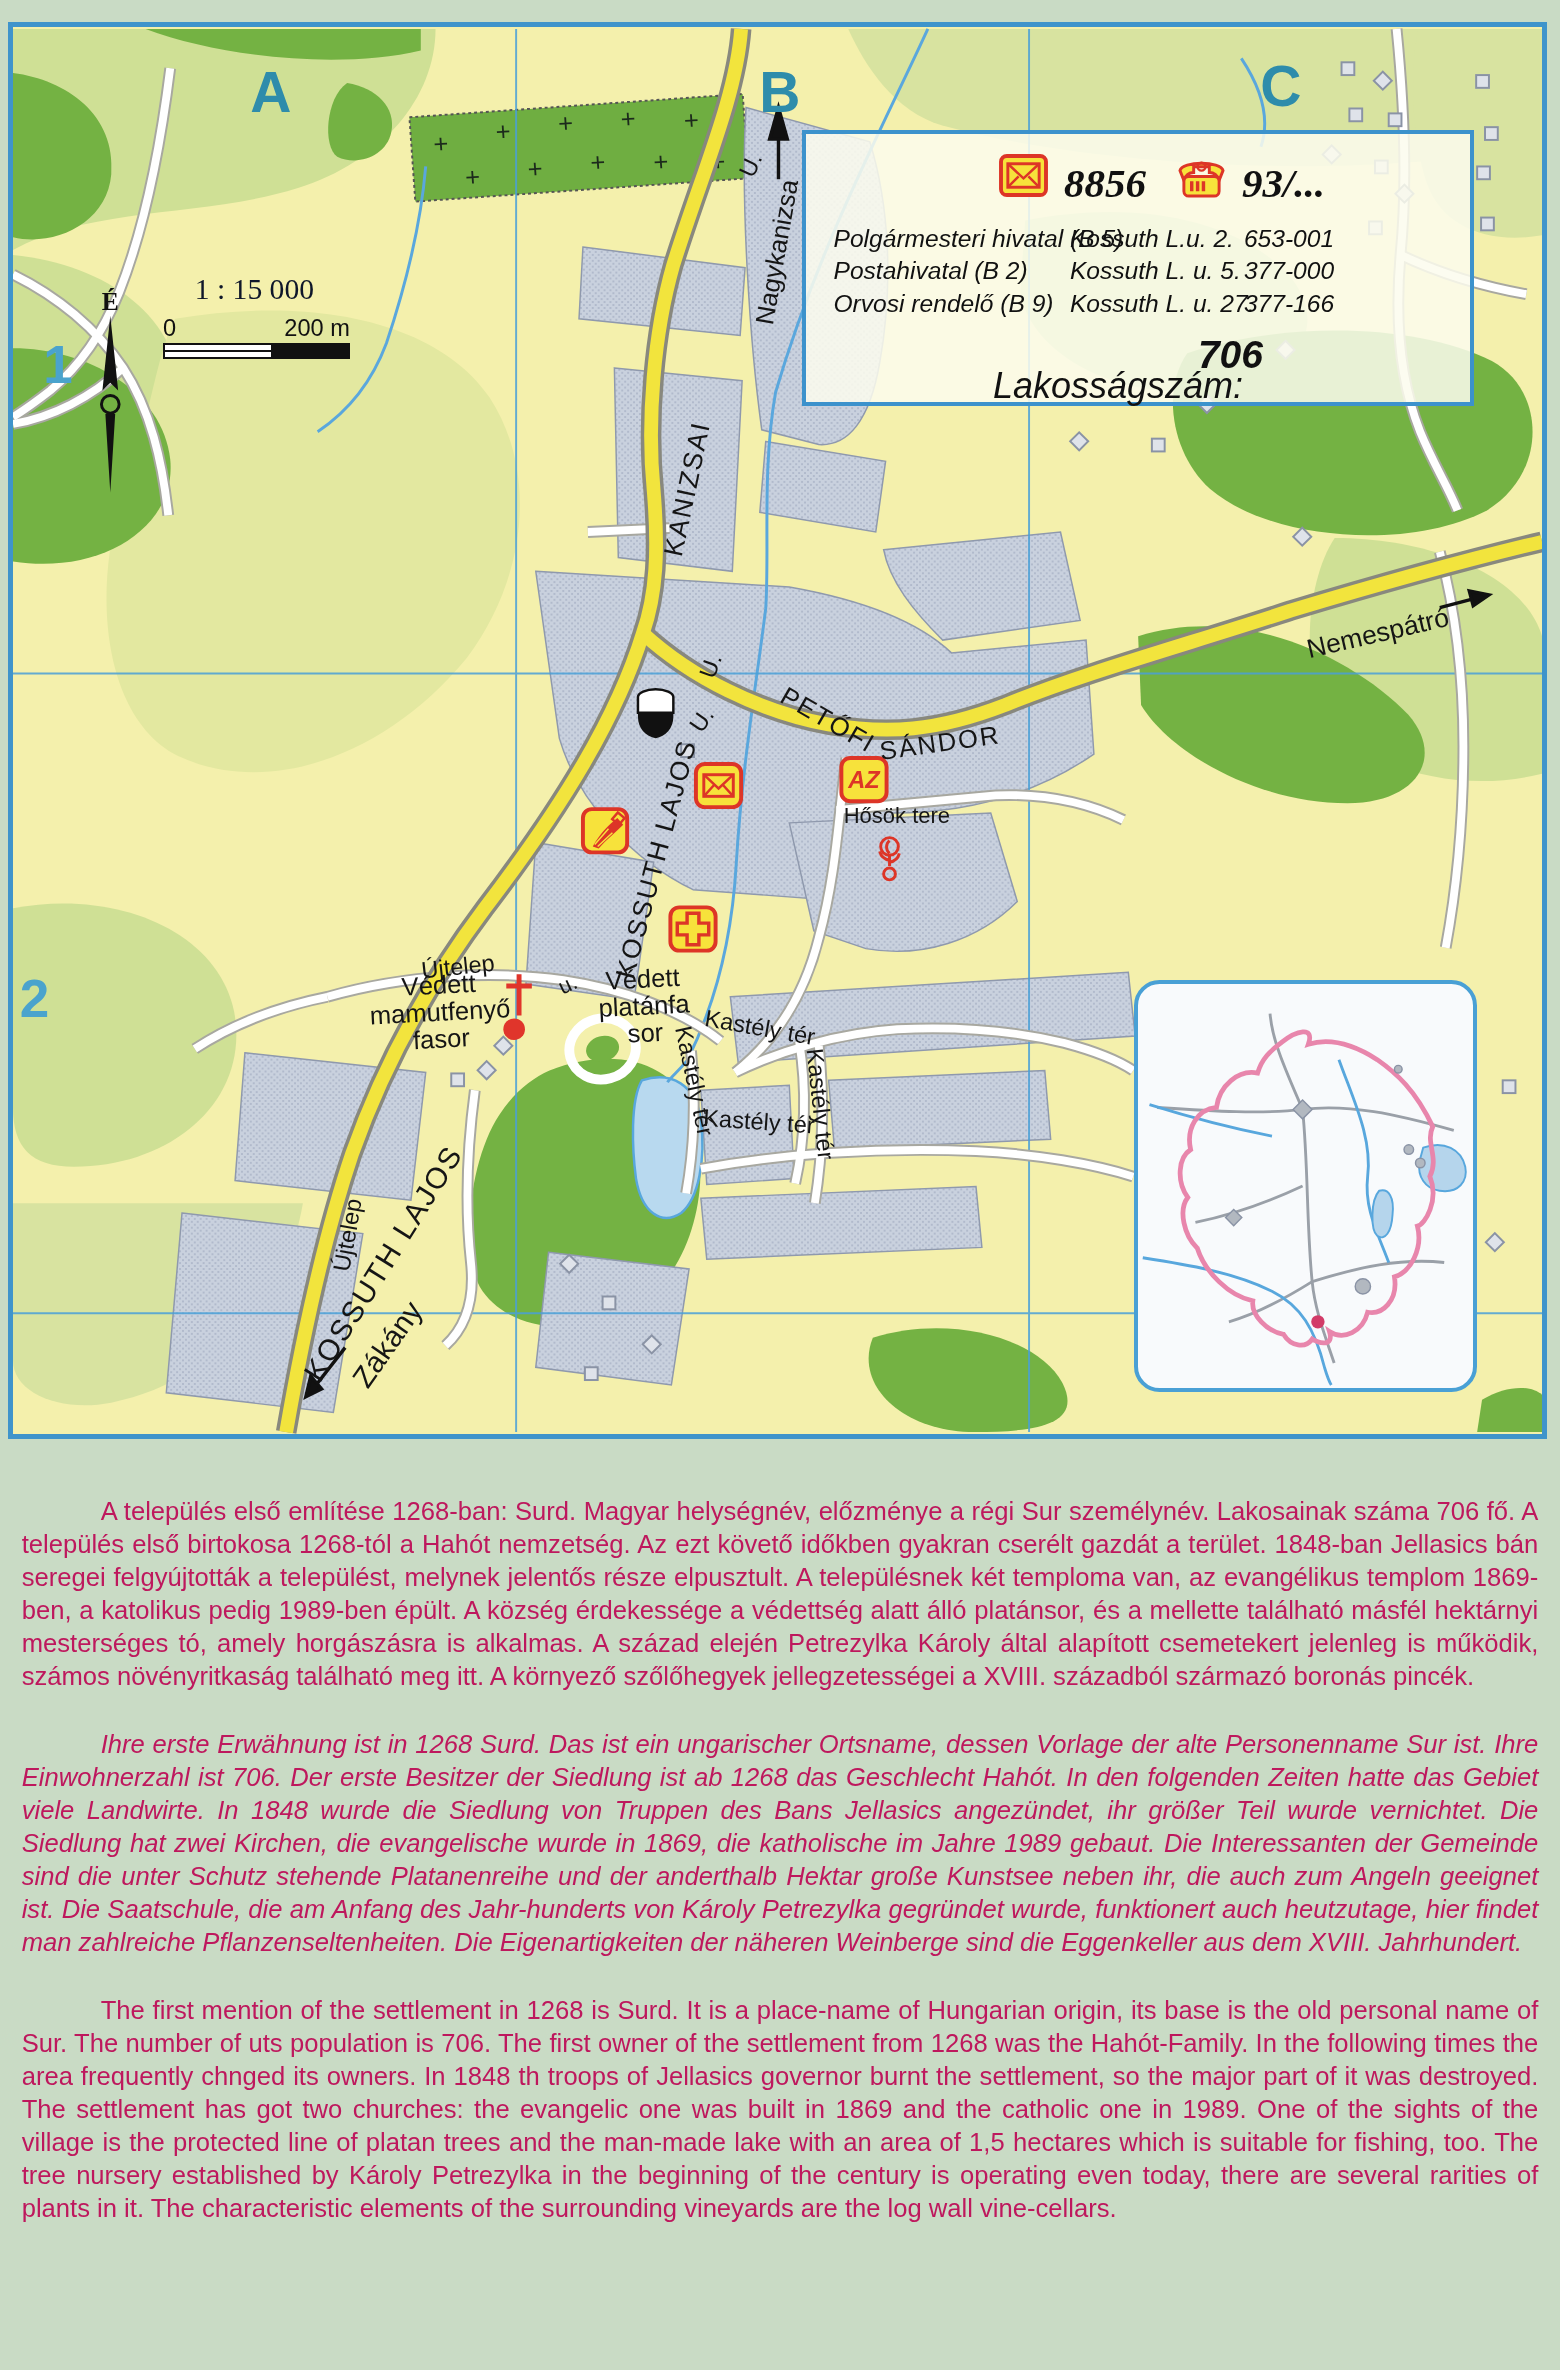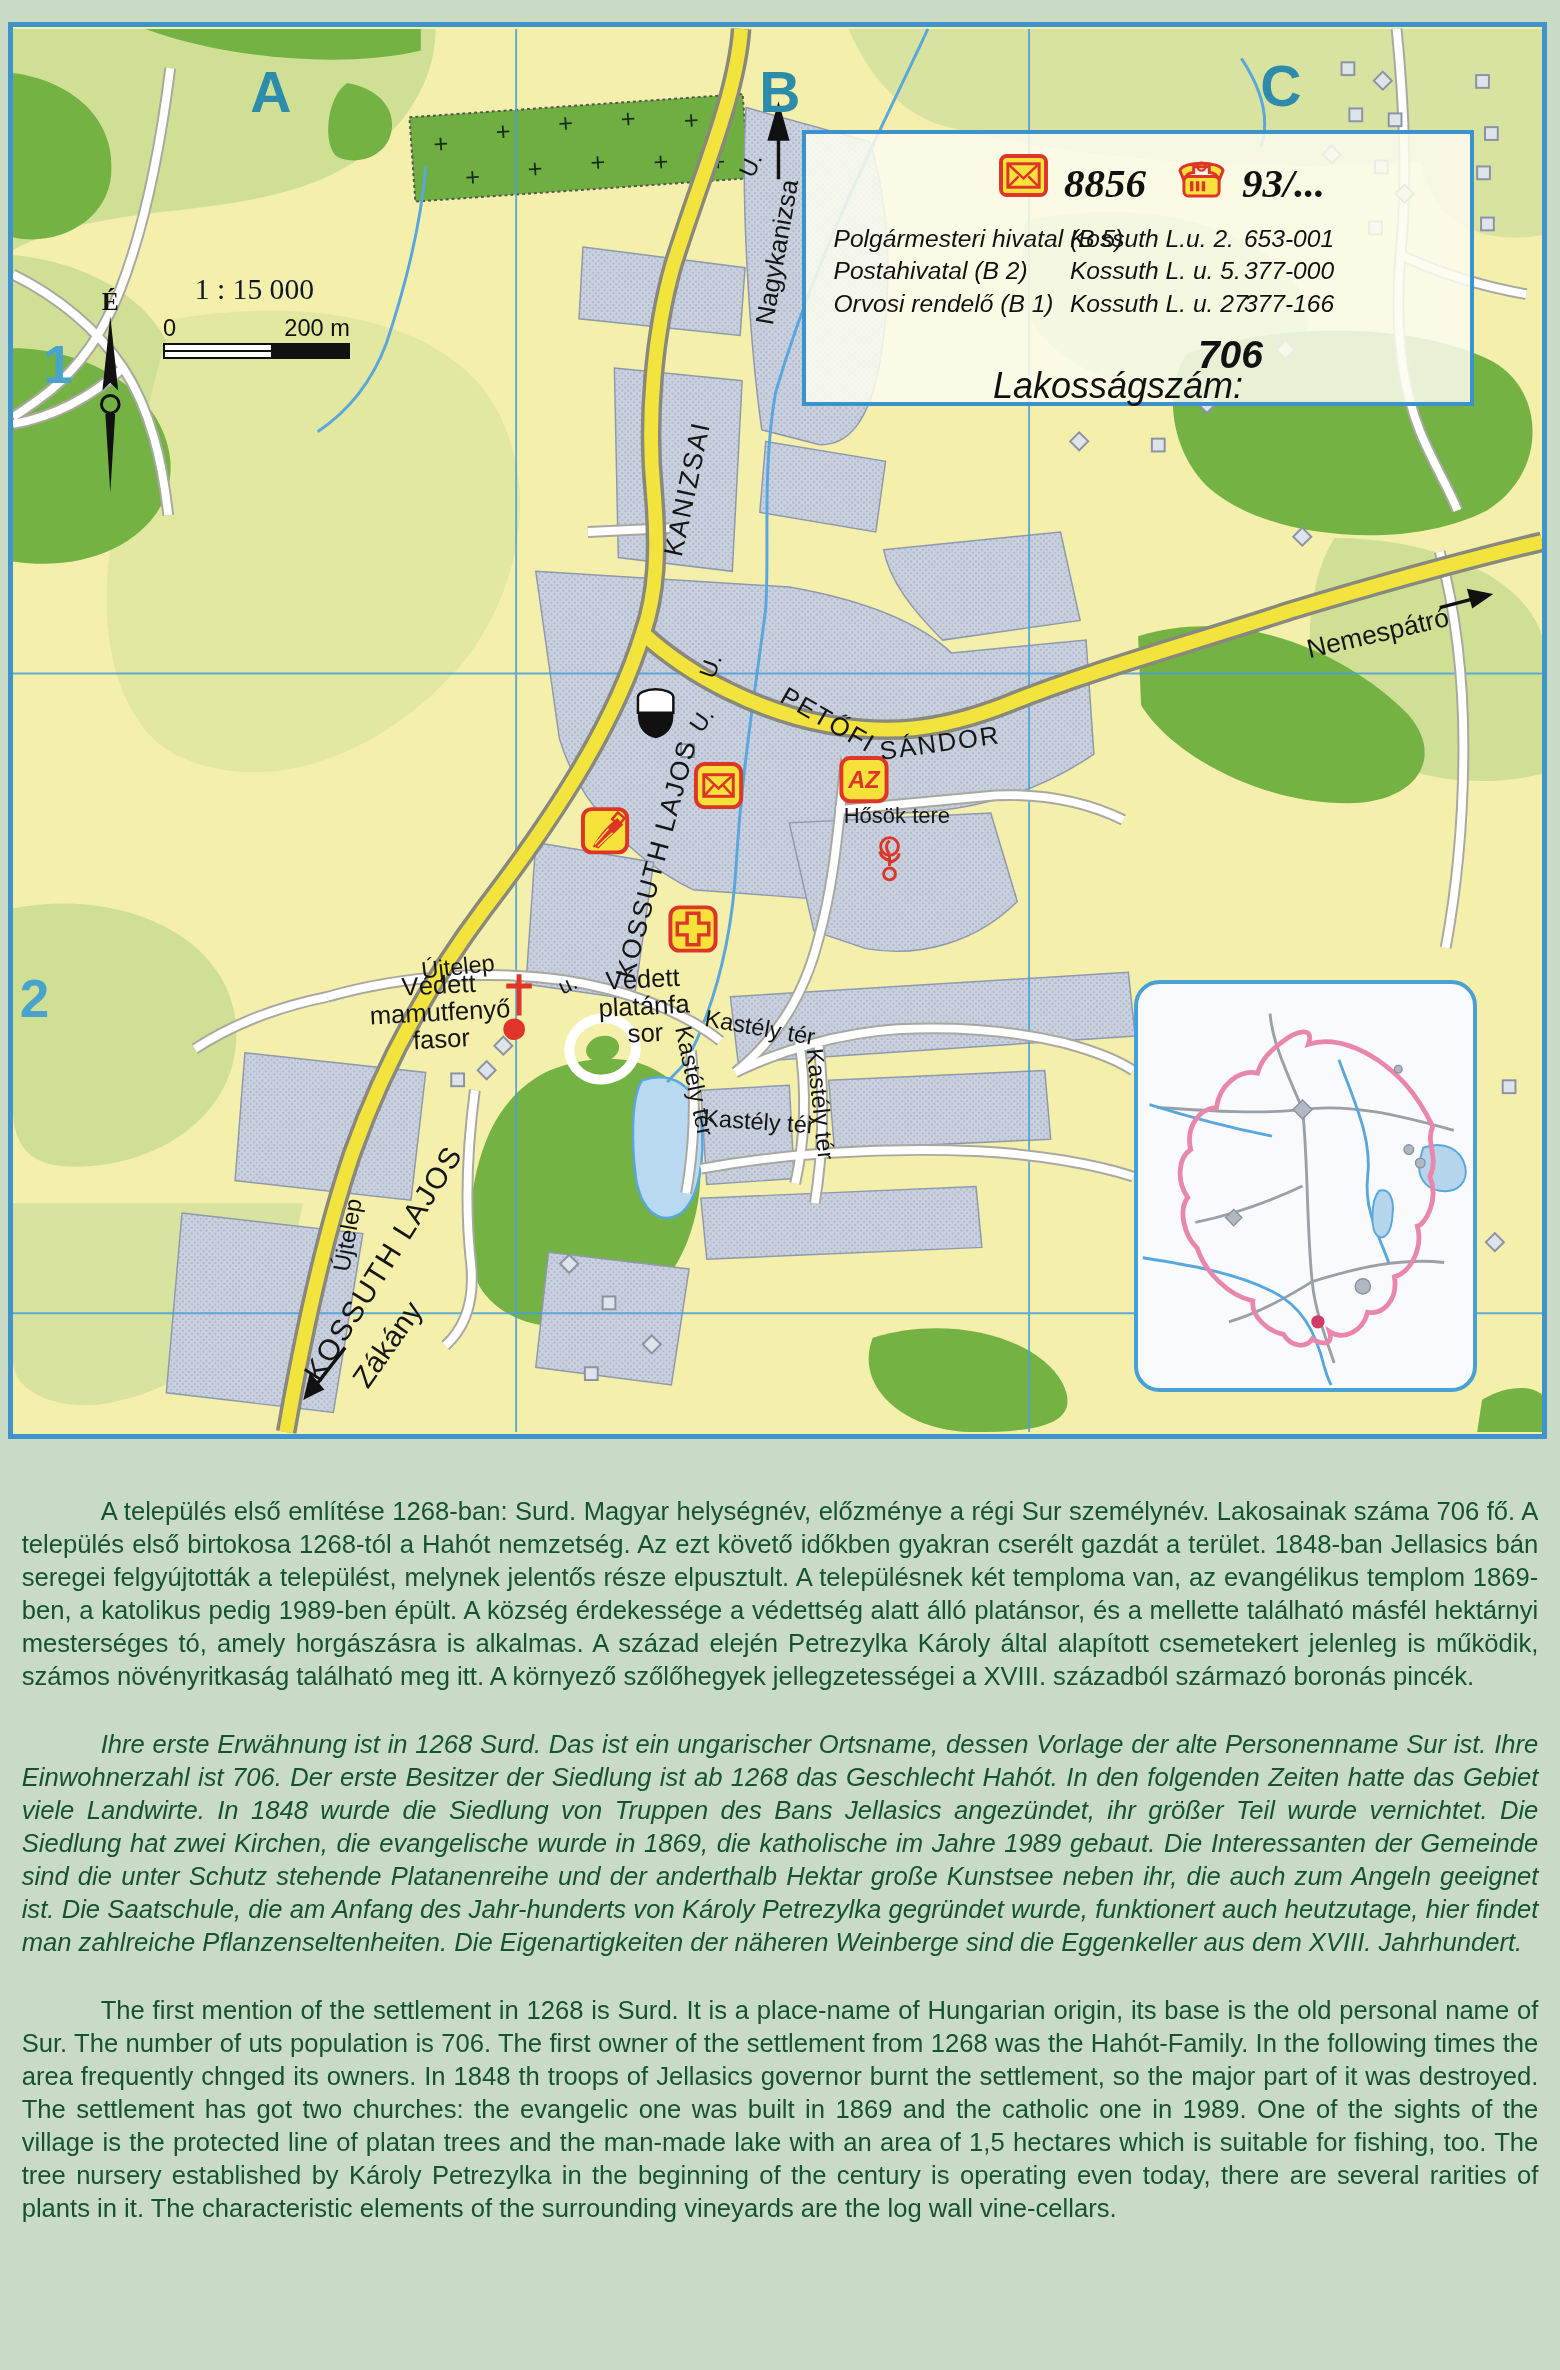--- a/index.html
+++ b/index.html
@@ -16,21 +16,21 @@
   .scale-bar .bar{margin-top:3px;height:11.8px;border:2px solid #111;display:flex;}
   .scale-bar .seg1{width:58%;border-right:2px solid #111;background:linear-gradient(to bottom,#fff 45%,#111 45%,#111 55%,#fff 55%);}
   .scale-bar .seg2{flex:1;background:#111;}
   .info-box{position:absolute;left:789px;top:103px;width:672px;height:276px;background:rgba(252,252,238,0.86);border:4.9px solid #3c92cc;box-sizing:border-box;}
   .info-box .abs{position:absolute;color:#111;}
   .info-num{font-size:41px;font-weight:bold;font-style:italic;font-family:Liberation Serif, serif;}
   .info-row{font-size:24.6px;font-style:italic;white-space:nowrap;}
   .map-label{position:absolute;white-space:pre-line;text-align:center;color:#151515;line-height:1.05;}
   .inset{position:absolute;left:1121px;top:953px;width:343px;height:412px;background:#f8fafc;border:4.9px solid #49a0d5;border-radius:25.6px;box-sizing:border-box;overflow:hidden;}
   .desc{position:absolute;left:0;top:1440px;width:1560px;padding:55px 21.7px 0 21.7px;box-sizing:border-box;}
-  .desc p{margin:0 0 35px 0;font-size:25.6px;line-height:33px;text-align:justify;text-indent:79px;color:#14532d;}
+  .desc p{margin:0 0 35px 0;font-size:25.6px;line-height:33px;text-align:justify;text-indent:79px;color:#be185d;}
   .desc p.de{font-style:italic;}
 </style>
 </head>
 <body>
 
 <div class="map-panel">
 
   <svg class="map-svg" width="1529" height="1407" viewBox="0 0 1556 1428">
     <defs>
       <pattern id="dots" width="6" height="6" patternUnits="userSpaceOnUse">
@@ -291,21 +291,21 @@
       <circle cx="28" cy="14" r="4" fill="none" stroke="#dd3527" stroke-width="2.5"></circle>
     </svg>
     <span class="abs info-num" style="left:436px;top:25.6px;">93/...</span>
 
     <span class="abs info-row" style="left:27.6px;top:91px;">Polgármesteri hivatal (B 5)</span>
     <span class="abs info-row" style="left:264px;top:91px;">Kossuth L.u. 2.</span>
     <span class="abs info-row" style="left:438px;top:91px;">653-001</span>
     <span class="abs info-row" style="left:27.6px;top:123px;">Postahivatal (B 2)</span>
     <span class="abs info-row" style="left:264px;top:123px;">Kossuth L. u. 5.</span>
     <span class="abs info-row" style="left:438px;top:123px;">377-000</span>
-    <span class="abs info-row" style="left:27.6px;top:156px;">Orvosi rendelő (B 1)</span>
+    <span class="abs info-row" style="left:27.6px;top:156px;">Orvosi rendelő (B 9)</span>
     <span class="abs info-row" style="left:264px;top:156px;">Kossuth L. u. 27.</span>
     <span class="abs info-row" style="left:438px;top:156px;">377-166</span>
 
     <span class="abs" style="left:187px;top:207px;font-size:36px;font-style:italic;margin-top:24px;">Lakosságszám:</span>
     <span class="abs" style="left:392px;top:199px;font-size:39px;font-weight:bold;font-style:italic;">706</span>
   </div>
 
   <div class="inset">
     <svg width="333" height="402" viewBox="0 0 348 418">
       <g fill="none" stroke="#9aa0a8" stroke-width="3">

